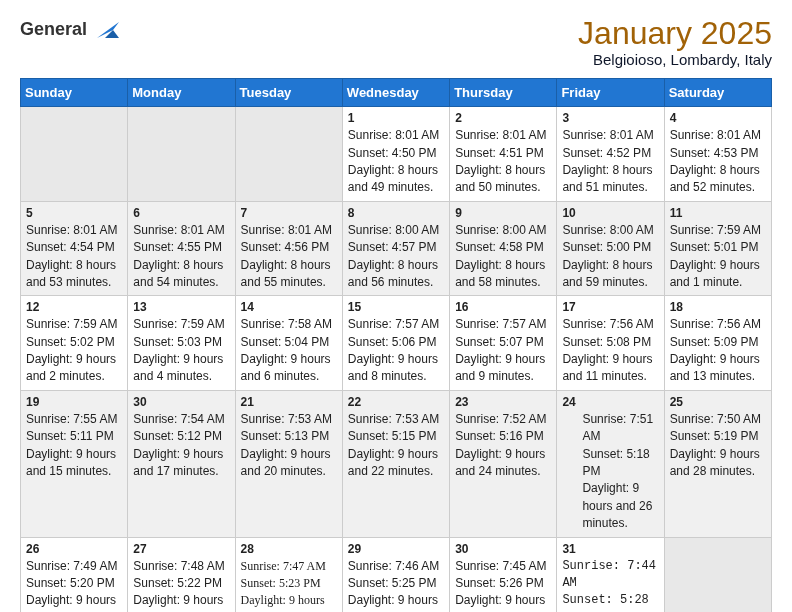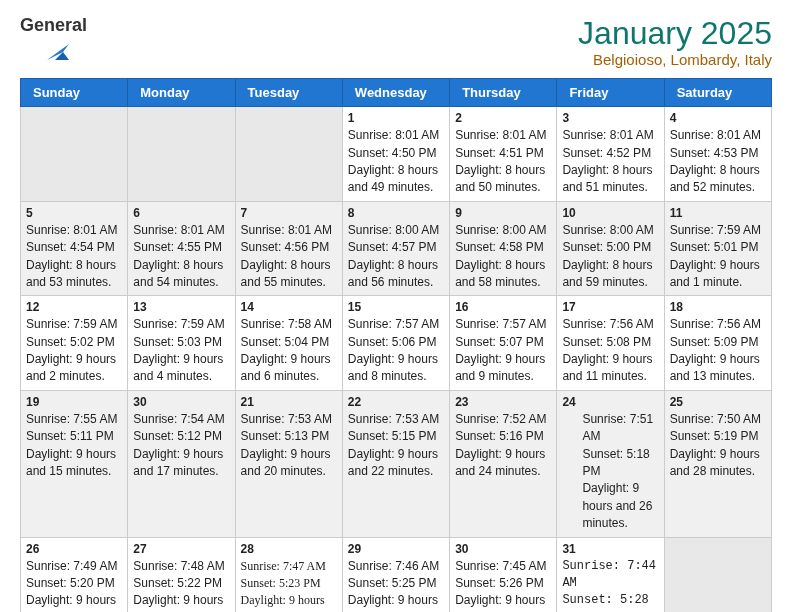--- a/index.html
+++ b/index.html
@@ -38,38 +38,38 @@
       width: 28px;
       height: 28px;
       margin-left: 2px;
     }
     .title-block {
       text-align: right;
     }
     .cal-title {
       font-size: 32px;
       font-weight: normal;
-      color: #0f766e;
+      color: #a16207;
       line-height: 1.1;
     }
     .cal-subtitle {
       font-size: 15px;
-      color: #a16207;
+      color: #0f172a;
     }
     .calendar {
       width: 100%;
       border-collapse: collapse;
       border: 1px solid #ccc;
     }
     .calendar th {
       background: #2176d2;
       color: #fff;
       font-size: 13px;
       font-weight: bold;
-      padding: 6px 12px;
+      padding: 6px 4px;
       text-align: left;
       border: 1px solid #1a5fa8;
     }
     .calendar td {
       vertical-align: top;
       border: 1px solid #ccc;
       padding: 4px 5px;
       font-size: 10.5px;
       color: #222;
       width: calc(100% / 7);
@@ -100,21 +100,21 @@
       background: #e8e8e8 !important;
     }
   </style>
 </head>
 <body>
 
 <div class="page">
   <div class="header">
     <div class="logo">
       <div>
-        <div style="display:flex;align-items:center;gap:2px;flex-direction:column;">
+        <div style="display:flex;align-items:center;gap:2px;">
           <span class="logo-text logo-general">General</span>
           <svg class="logo-icon" viewBox="0 0 28 28" xmlns="http://www.w3.org/2000/svg">
             <polygon points="6,22 22,14 28,6" fill="#2176d2"></polygon>
             <polygon points="14,22 22,14 28,22" fill="#1a5fa8"></polygon>
           </svg>
         </div>
       </div>
     </div>
     <div class="title-block">
       <div class="cal-title">January 2025</div>

